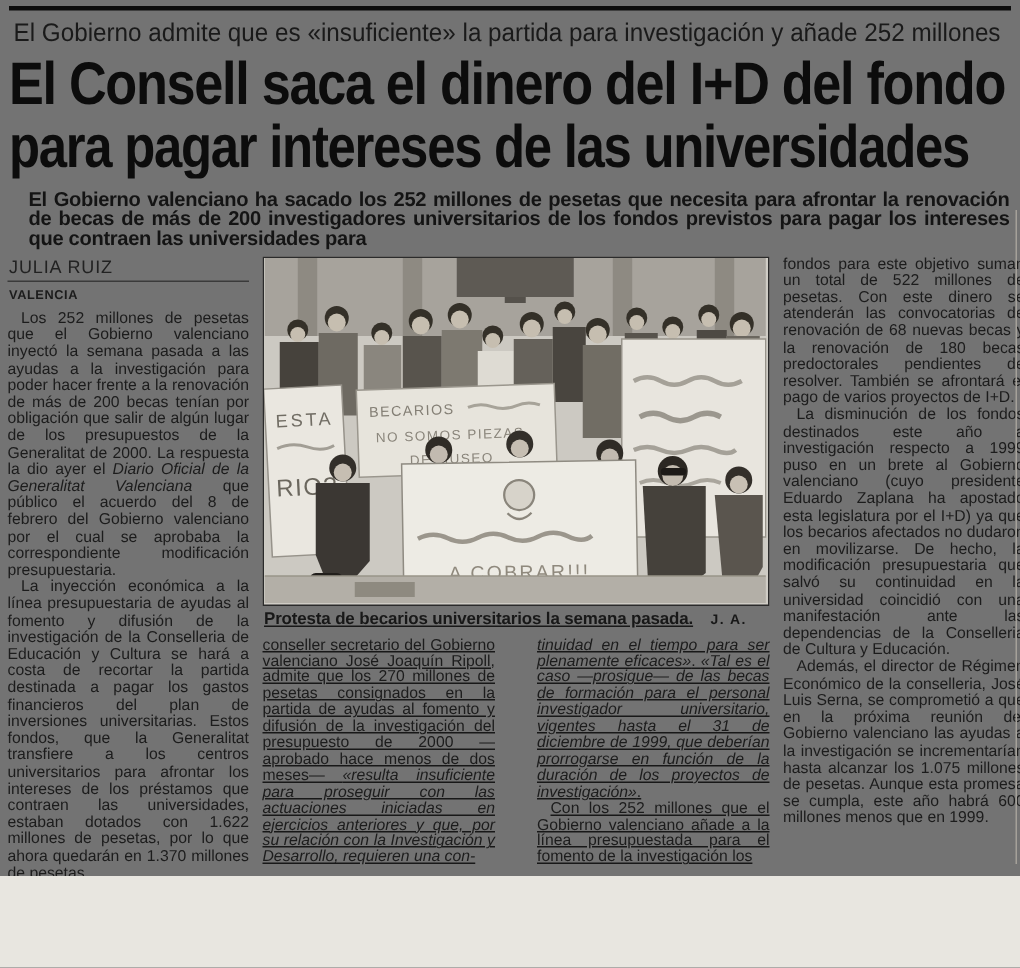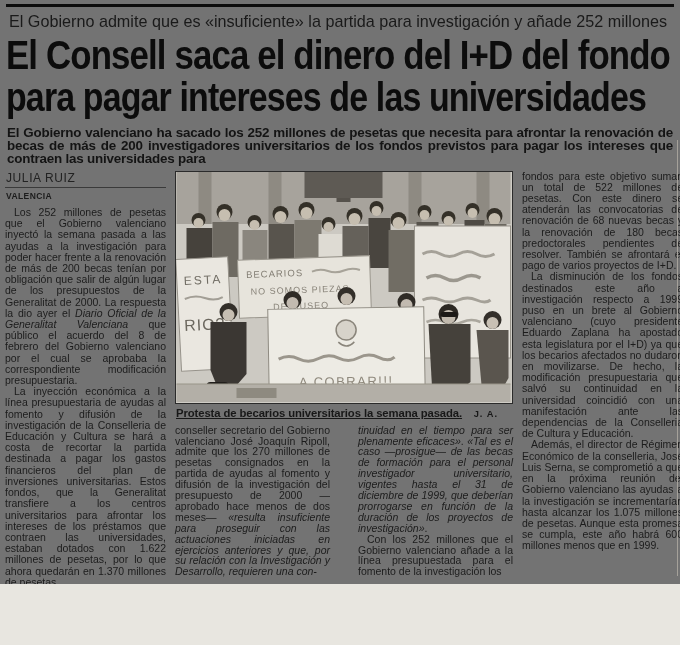--- a/index.html
+++ b/index.html
@@ -7,21 +7,21 @@
   body { font-family:"Liberation Sans", sans-serif; }
   .page {
     position:relative; width:680px; height:584px;
     background:#737373; color:#181818; overflow:hidden;
     padding:2px 5px 0 5px;
   }
   .top-rule { height:3px; background:#0d0d0d; margin:2px 1px 0 1px; }
   .strapline-svg, .headline-svg { display:block; }
   .strapline-svg { margin:3px 0 0 1px; }
   .headline-svg { margin:1px 0 0 1px; }
-  .lead { display:flex; gap:14px; margin:7px 2px 5px 2px; }
+  .lead { display:flex; gap:14px; margin:7px 2px 5px 14px; }
   .lead p {
     flex:1; font-weight:bold; font-size:13.4px; line-height:13.2px;
     letter-spacing:-0.2px; text-align:justify; color:#141414;
   }
   .body-row { display:flex; gap:9px; margin-top:3px; }
   .col { font-size:10.5px; line-height:11.2px; text-align:justify; color:#1c1c1c; }
   .col-narrow { width:161px; flex:none; }
   .col-mid { width:338px; flex:none; }
   .col p { margin:0; }
   .col p.ind { text-indent:9px; }
@@ -30,21 +30,21 @@
     font-size:12px; letter-spacing:0.6px; color:#222;
     border-bottom:1.5px solid #3a3a3a; padding:2px 0 3px 1px; text-align:left;
   }
   .dateline { font-size:8.5px; font-weight:bold; letter-spacing:0.4px; margin:3px 0 5px 1px; }
   figure { width:338px; }
   .photo-frame { width:338px; height:233px; border:1.5px solid #2b2b2b; background:#cfccc5; }
   .photo-frame svg { display:block; }
   figcaption { display:flex; align-items:baseline; margin:3px 1px 6px 1px; }
   .caption-text { font-weight:bold; font-size:11.3px; letter-spacing:-0.1px;text-decoration:underline; }
   .caption-credit { font-weight:bold; font-size:9.3px; margin-left:auto; padding-right:14px; letter-spacing:1px; }
-  .midcols { display:flex; gap:28px; }
+  .midcols { display:flex; gap:28px;text-decoration:underline; }
   .midcols .col { flex:1; line-height:10.9px; }
   .right-rule { position:absolute; right:2px; top:140px; bottom:8px; width:1px; background:#a5a19a; }
   text { font-family:"Liberation Sans", sans-serif; }
 </style>
 </head>
 <body>
 
 <div class="page">
 
   <div class="top-rule"></div>

